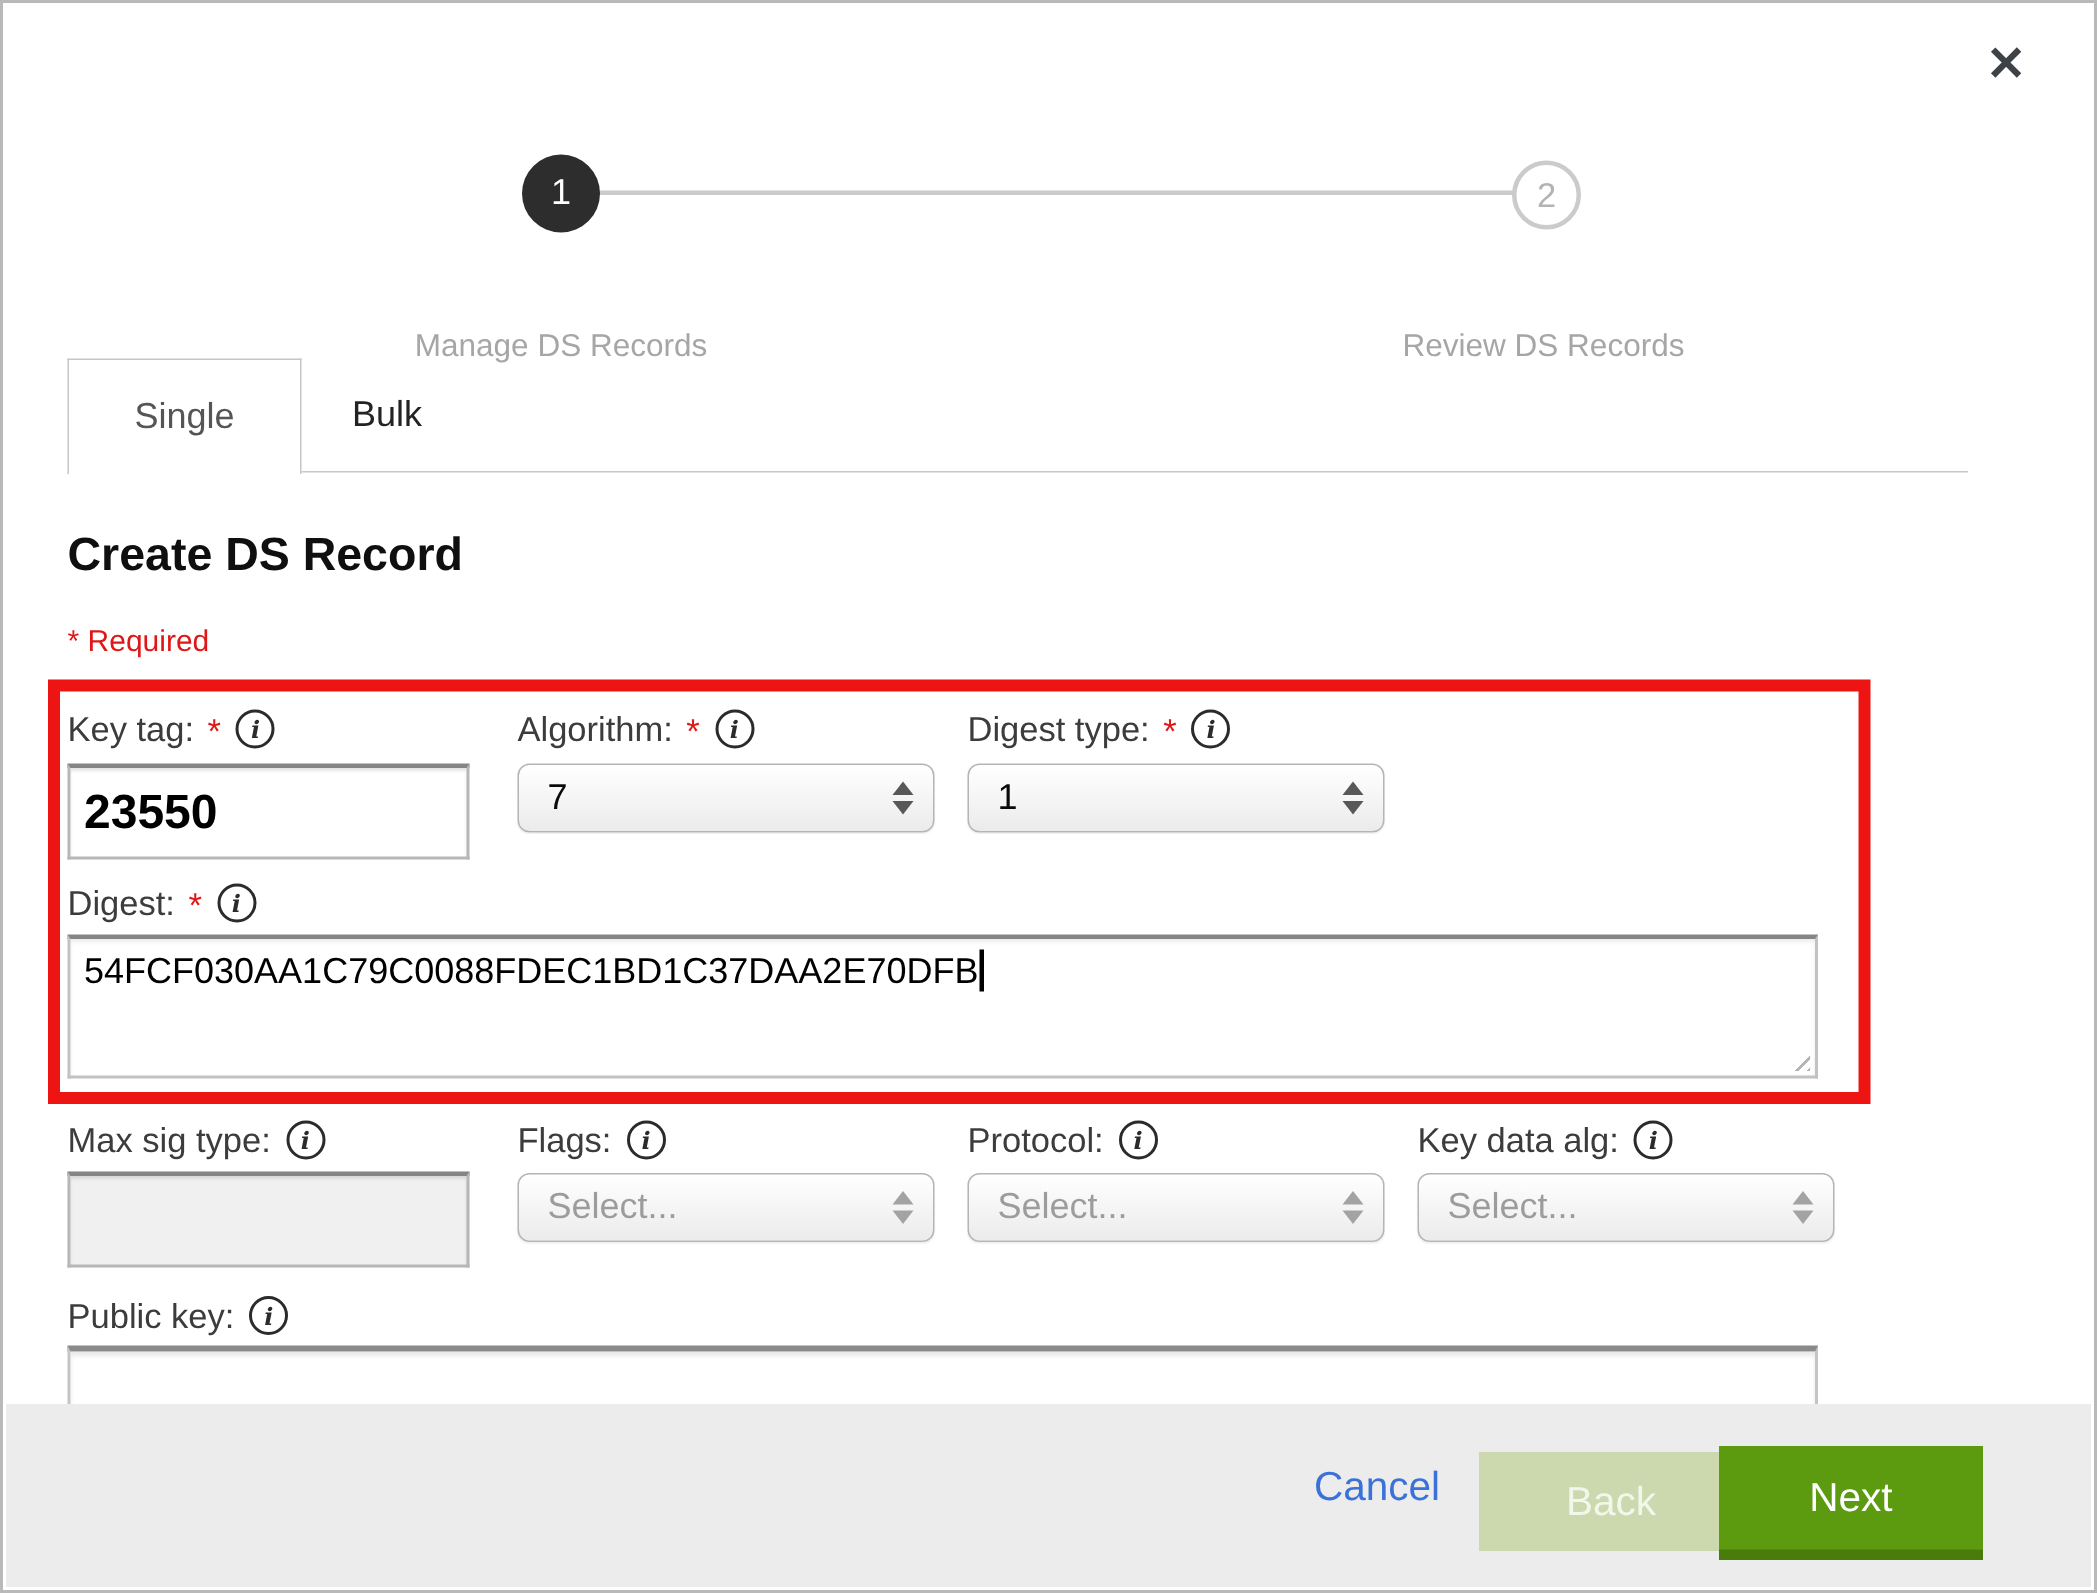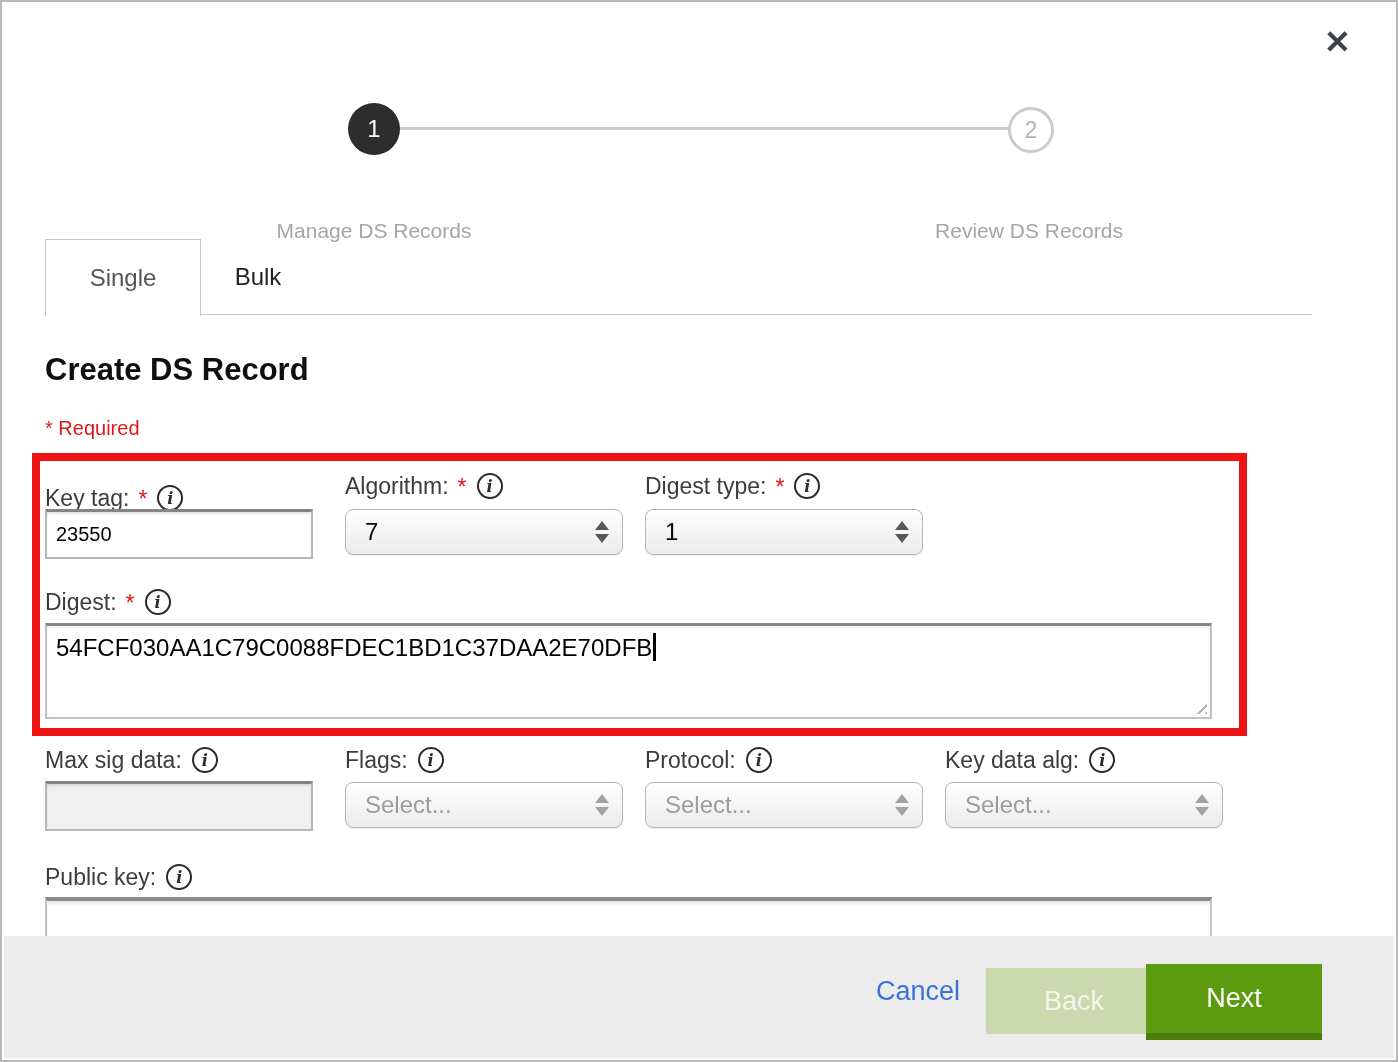--- a/index.html
+++ b/index.html
@@ -59,23 +59,24 @@
     display:inline-flex; align-items:center; justify-content:center;
     width:26px; height:26px; border:2.5px solid #2b2b2b; border-radius:50%;
     margin-left:10px; color:#2b2b2b;
     font:italic bold 16px "DejaVu Serif", serif; cursor:pointer; flex:0 0 auto;
   }
 
   
   .text-input {
     border:2px solid #b7b7b7; border-top:3px solid #858585;
     box-shadow: inset 0 2px 2px rgba(0,0,0,.10);
-    width:268px; height:50px; font-size:20px; color:#000;
+    width:268px; height:64px; font-size:32px; color:#000;
     padding:0 9px; background:#fff; outline:none;
     font-family:"Liberation Sans", sans-serif;
+    font-weight:bold;
   }
   .text-input.disabled { background:#f0f0f0; }
 
   
   .select {
     width:278px; height:46px; border:1px solid #b5b5b5; border-radius:8px;
     background:linear-gradient(#ffffff,#ebebeb);
     box-shadow:0 1px 1px rgba(0,0,0,.06);
     display:flex; align-items:center; justify-content:space-between;
     padding:0 13px 0 19px; cursor:pointer;
@@ -147,21 +148,21 @@
   <div class="abs tab-inactive">
       <span>Bulk</span>
     </div>
 
   <div class="abs page-heading">Create DS Record</div>
   <div class="abs required-note"><span>*</span>
         <span>Required</span></div>
 
   <div class="abs annotation-box"></div>
 
-  <div class="abs field-label" style="left:43px; top:480px;">
+  <div class="abs field-label" style="left:43px; top:468px;">
     <span>Key tag:</span>
     <span class="star">*</span>
     <span class="info-icon">i</span>
   </div>
   <div class="abs field-label" style="left:343px; top:468px;">
     <span>Algorithm:</span>
     <span class="star">*</span>
     <span class="info-icon">i</span>
   </div>
   <div class="abs field-label" style="left:643px; top:468px;">
@@ -190,21 +191,21 @@
     <span>Digest:</span>
     <span class="star">*</span>
     <span class="info-icon">i</span>
   </div>
   <div class="abs textarea digest-area">
     <span>54FCF030AA1C79C0088FDEC1BD1C37DAA2E70DFB</span><span class="caret"></span>
     <span class="resize-handle"></span>
   </div>
 
   <div class="abs field-label" style="left:43px; top:742px;">
-    <span>Max sig data:</span>
+    <span>Max sig type:</span>
     <span class="info-icon">i</span>
   </div>
   <div class="abs field-label" style="left:343px; top:742px;">
     <span>Flags:</span>
     <span class="info-icon">i</span>
   </div>
   <div class="abs field-label" style="left:643px; top:742px;">
     <span>Protocol:</span>
     <span class="info-icon">i</span>
   </div>

